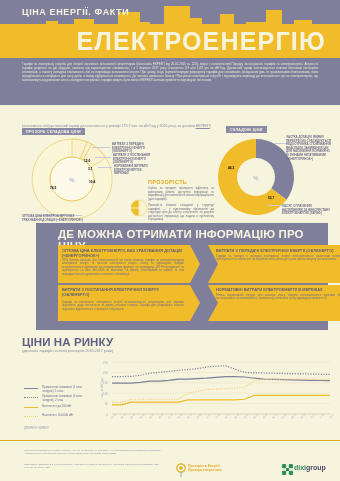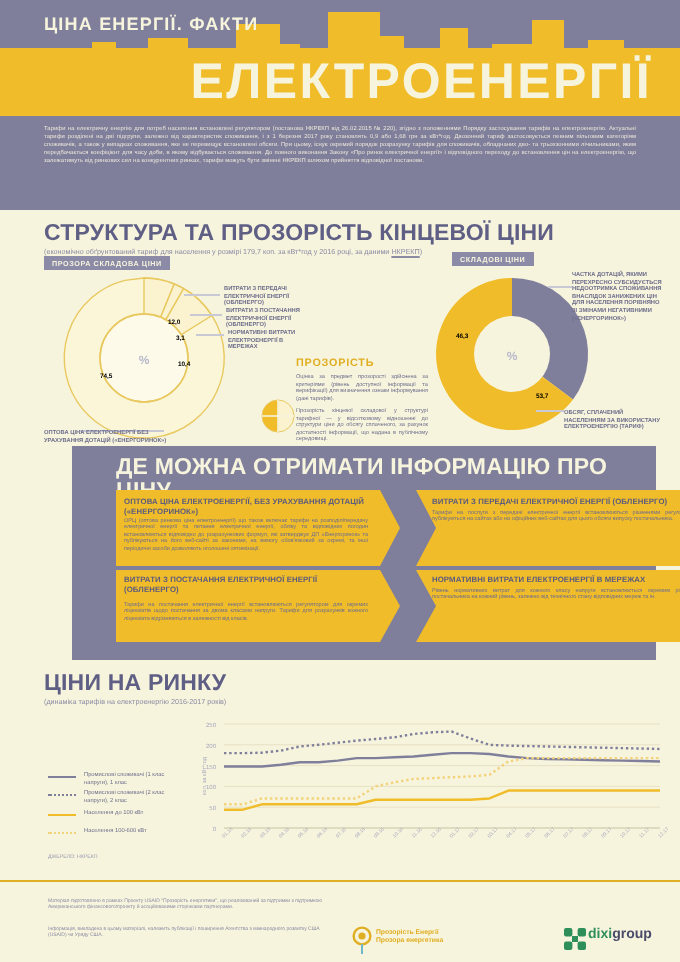--- a/index.html
+++ b/index.html
@@ -105,26 +105,25 @@
         <rect x="266" y="10" width="16" height="26"></rect>
         <rect x="282" y="26" width="12" height="10"></rect>
         <rect x="294" y="20" width="18" height="16"></rect>
         <rect x="312" y="28" width="28" height="8"></rect>
       </g>
     </svg>
 
     <div class="goldband"></div>
 
     <div class="kicker">ЦІНА ЕНЕРГІЇ. ФАКТИ</div>
-    <div class="bigtitle">ЕЛЕКТРОЕНЕРГІЇ</div>
+    <div class="bigtitle">ЕЛЕКТРОЕНЕРГІЮ</div>
     <div class="intro">Тарифи на електричну енергію для потреб населення встановлені регулятором (постанова НКРЕКП від 26.02.2015 № 220), згідно з положеннями Порядку застосування тарифів на електроенергію. Актуальні тарифи розділені на дві підгрупи, залежно від характеристик споживання, і з 1 березня 2017 року становлять 0,9 або 1,68 грн за кВт*год. Двозонний тариф застосовується певним пільговим категоріям споживачів, а також у випадках споживання, яке не перевищує встановлені обсяги. При цьому, існує окремий порядок розрахунку тарифів для споживачів, обладнаних дво- та трьохзонними лічильниками, яким передбачається коефіцієнт для часу доби, в якому відбувається споживання. До повного виконання Закону «Про ринок електричної енергії» і відповідного переходу до встановлення цін на електроенергію, що залежатимуть від ринкових сил на конкурентних ринках, тарифи можуть бути змінені НКРЕКП шляхом прийняття відповідної постанови.</div>
   </div>
 
   <div class="sec1">
-    <div class="s1head">СТРУКТУРА ТА ПРОЗОРІСТЬ КІНЦЕВОЇ ЦІНИ</div>
     <div class="s1sub">
       <span>(економічно обґрунтований тариф для населення у розмірі 179,7 коп. за кВт*год у 2016 році, за даними </span><u>НКРЕКП</u><span>)</span>
     </div>
 
     <div class="chiplabel" style="left:22px;top:23px;">ПРОЗОРА СКЛАДОВА ЦІНИ</div>
     <div class="chiplabel" style="left:226px;top:21px;">СКЛАДОВІ ЦІНИ</div>
 
     <svg style="position:absolute;left:22px;top:30px;" width="112" height="88" viewBox="0 0 112 88">
       <g transform="translate(50,44)">
 

